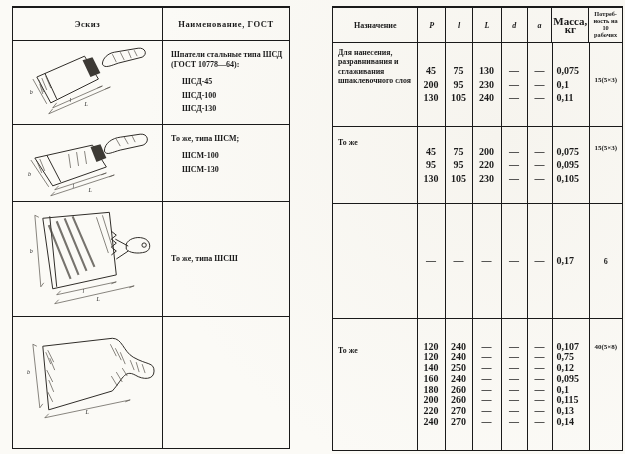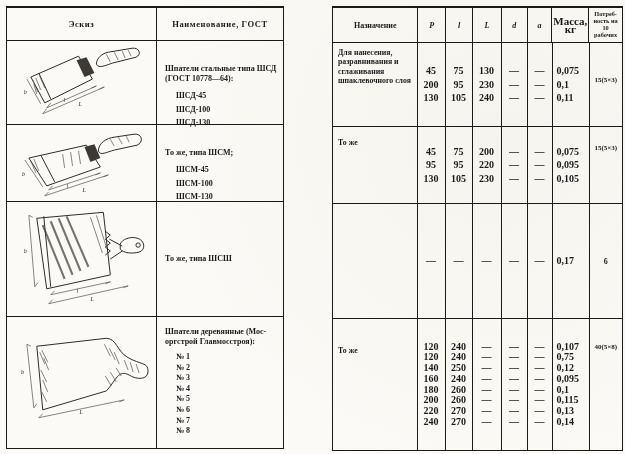--- a/index.html
+++ b/index.html
@@ -1,31 +1,31 @@
 <!DOCTYPE html>
 <html><head>
 <meta charset="utf-8">
 <style>
   html,body{margin:0;padding:0;}
   body{width:625px;height:454px;background:#fbfaf6;overflow:hidden;position:relative;
        font-family:"Liberation Serif","DejaVu Serif",serif;color:#1b1b1b;font-weight:700;}
   .page{position:absolute;inset:0;background:
         radial-gradient(circle at 80% 30%, #f6f4ee 0%, #fbfaf6 60%);}
   
-  .ltable{position:absolute;left:6px;top:6px;width:278px;border:1.6px solid #1a1a1a;
+  .ltable{position:absolute;left:12px;top:6px;width:278px;border:1.6px solid #1a1a1a;
           border-top-width:2.6px;box-sizing:border-box;}
   .lrow{display:flex;border-bottom:1.7px solid #1a1a1a;box-sizing:border-box;}
   .lrow:last-child{border-bottom:none;}
   .lh{height:33px;} .lr0{height:84px;} .lr1{height:77px;} .lr2{height:115px;} .lr3{height:131px;}
   .lsk{width:150px;border-right:1.3px solid #1a1a1a;display:flex;align-items:center;
        justify-content:center;box-sizing:border-box;position:relative;}
   .lnm{flex:1;padding:0 4px 0 8px;font-size:8px;box-sizing:border-box;}
   .lh .lsk,.lh .lnm{display:flex;align-items:center;justify-content:center;
        font-size:8.5px;letter-spacing:.6px;padding:0;}
-  .ttl{margin-top:23px;line-height:10px;}
+  .ttl{margin-top:9px;line-height:10px;}
   .items{margin-top:5px;padding-left:11px;}
   .item{line-height:13.5px;white-space:nowrap;}
   .lr2 .lnm{display:flex;align-items:center;}
   .lr2 .ttl{margin:0;}
   .lr3 .ttl{margin-top:10px;}
   .lr3 .item{line-height:10.6px;}
   svg{display:block;}
   .sk{stroke:#2e2b27;fill:none;stroke-width:1;}
   .skthin{stroke:#55504a;fill:none;stroke-width:.7;}
   .skheavy{stroke:#4a463f;fill:none;stroke-width:2.1;opacity:.75;}
@@ -113,21 +113,20 @@
           <path class="skthin" d="M38,70 L102,49 M38,70 l4,-4 M102,49 l-5,2"></path>
           <path class="skthin" d="M18,34 L36,61"></path>
           <text class="dimtxt" x="60" y="62">l</text>
           <text class="dimtxt" x="76" y="66">L</text>
           <text class="dimtxt" x="15" y="50">b</text>
         </svg>
       </div>
       <div class="lnm">
         <div class="ttl">То же, типа ШСМ;</div>
         <div class="items">
-            <div class="item">ШСМ-45</div>
             <div class="item">ШСМ-100</div>
             <div class="item">ШСМ-130</div>
           </div>
       </div>
     </div>
 
     <div class="lrow lr2 lbody">
       <div class="lsk">
         <svg width="150" height="113" viewBox="0 0 150 113">
           <path class="sk" d="M30,15 L97,9 L104,72 L40,86 Z"></path>
@@ -158,33 +157,20 @@
           <path class="sk" d="M30,28 L100,20 C110,20 111,33 121,39 C135,47 142,44 142,53 C142,62 131,62 123,57 C112,51 110,62 100,73 L36,92 Z"></path>
           <path class="skthin" d="M33,34 L38,46 M35,32 L41,44 M37,40 L42,52 M34,52 L40,64 M36,62 L41,74 M35,74 L40,84"></path>
           <path class="skthin" d="M98,26 L104,38 M103,30 L109,42 M108,34 L113,46 M99,58 L105,68 M104,54 L110,64 M110,50 L115,58"></path>
           <path class="skthin" d="M118,42 L122,52 M124,44 L127,54 M130,46 L133,55"></path>
           <path class="skthin" d="M20,26 L27,90 M20,26 l4,2 M27,90 l3,-4"></path>
           <path class="skthin" d="M32,100 L118,82 M32,100 l4,-4 M118,82 l-5,2"></path>
           <text class="dimtxt" x="14" y="56">b</text>
           <text class="dimtxt" x="73" y="96">L</text>
         </svg>
       </div>
-      <div class="lnm">
-        <div class="ttl">Шпатели деревянные (Мос-оргстрой Главмосстроя):</div>
-        <div class="items">
-            <div class="item">№ 1</div>
-            <div class="item">№ 2</div>
-            <div class="item">№ 3</div>
-            <div class="item">№ 4</div>
-            <div class="item">№ 5</div>
-            <div class="item">№ 6</div>
-            <div class="item">№ 7</div>
-            <div class="item">№ 8</div>
-          </div>
-      </div>
     </div>
   </div>
 
   <div class="rtable">
     <div class="rhead">
       <div class="rc c-purpose">Назначение</div>
       <div class="rc c-p dim-letter">P</div>
       <div class="rc c-l dim-letter">l</div>
       <div class="rc c-L dim-letter">L</div>
       <div class="rc c-d dim-letter">d</div>

